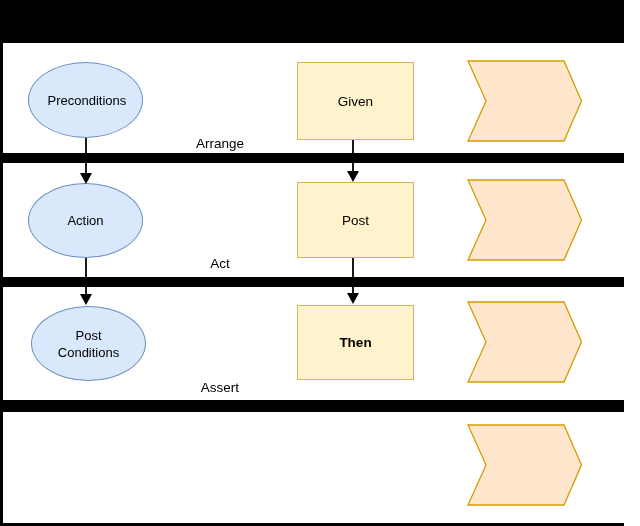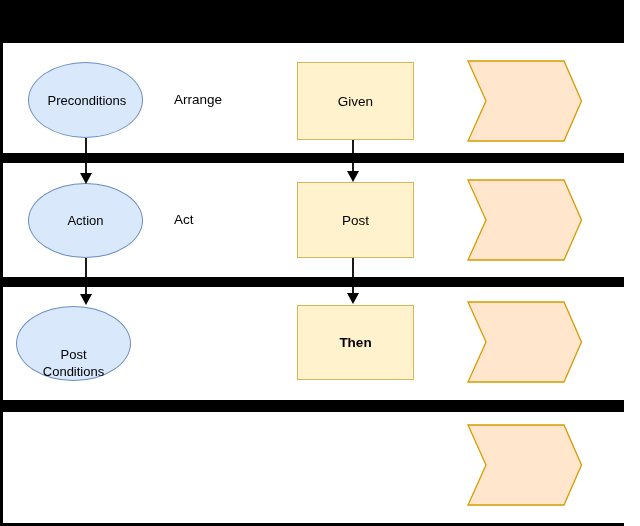--- a/index.html
+++ b/index.html
@@ -19,25 +19,25 @@
 
   .ellipse {
     position:absolute; width:115px; height:75px; border-radius:50%;
     background:#dae8fc; border:1px solid #6c8ebf; box-sizing:border-box;
     display:flex; align-items:center; justify-content:center;
     font-size:13px; line-height:17px; text-align:center; z-index:2;
   }
   .ellipse span { display:block; max-width:76px; }
   .ellipse.r1 { left:28px; top:62px; height:76px; }
   .ellipse.r2 { left:28px; top:183px; }
-  .ellipse.r3 { left:16px; top:306px;align-items:flex-end; }
+  .ellipse.r3 { left:31px; top:306px; }
 
   .stage {
-    position:absolute; left:174px; width:92px; text-align:left;
-    font-size:13.5px; line-height:19px; z-index:2;
+    position:absolute; left:174px; width:92px; text-align:center;
+    font-size:13.5px; line-height:19px; z-index:2;margin-top:44px;
   }
   .stage.r1 { top:90px; }
   .stage.r2 { top:210px; }
   .stage.r3 { top:334px; }
   .stage.r4 { top:447px; }
 
   .box {
     position:absolute; left:297px; width:117px; height:76px;
     background:#fff2cc; border:1px solid #d6b656; box-sizing:border-box;
     display:flex; align-items:center; justify-content:center;
@@ -105,20 +105,21 @@
   <div class="box r2">
     <span>Post</span>
   </div>
   <svg class="chev r2" viewBox="0 0 116 82">
     <polygon points="1,1 97,1 114.5,41 97,81 1,81 19,41" stroke-width="1.3" fill="#ffe6cc" stroke="#d79b00"></polygon>
   </svg>
 
   <div class="ellipse r3">
     <span>Post Conditions</span>
   </div>
+  <div class="stage r3">Assert</div>
   <div class="box r3">
     <span>Then</span>
   </div>
   <svg class="chev r3" viewBox="0 0 116 82">
     <polygon points="1,1 97,1 114.5,41 97,81 1,81 19,41" stroke-width="1.3" fill="#ffe6cc" stroke="#d79b00"></polygon>
   </svg>
 
   <svg class="chev r4" viewBox="0 0 116 82">
     <polygon points="1,1 97,1 114.5,41 97,81 1,81 19,41" stroke-width="1.3" fill="#ffe6cc" stroke="#d79b00"></polygon>
   </svg>

